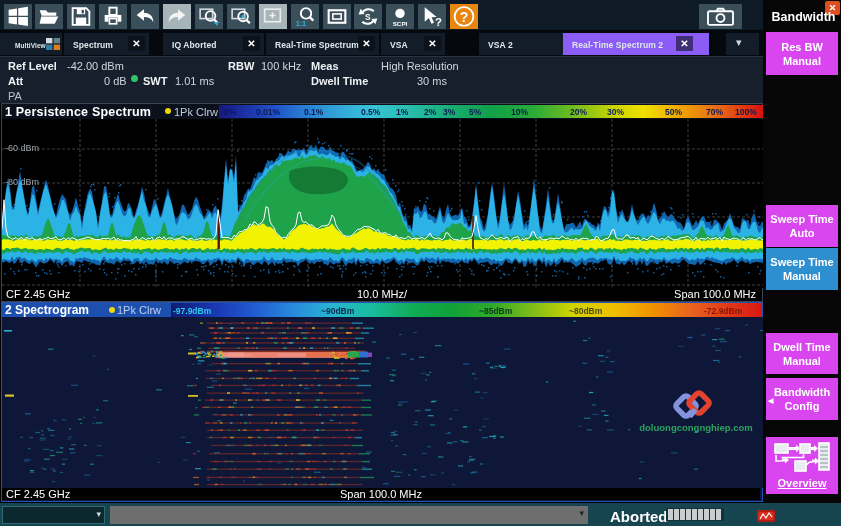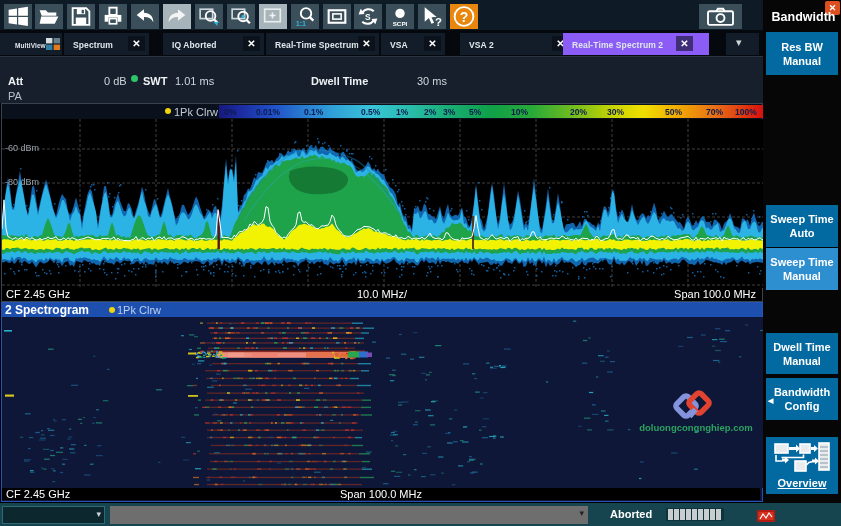--- a/index.html
+++ b/index.html
@@ -38,29 +38,29 @@
 #win2 { position:absolute; left:1px; top:302px; width:762px; height:200px; background:#0e1538; border:1px solid #2553b4; }
 #w2title { position:absolute; left:0; top:0; width:760px; height:14px; background:#1d4fae; }
 #w2title .t { position:absolute; left:3px; top:0px; font-size:12px; font-weight:bold; color:#fff; }
 #w2title .tr { position:absolute; left:115px; top:1px; font-size:11px; color:#bcd0ee; }
 #grad2 { position:absolute; left:169px; top:0px; width:591px; height:14px; background:linear-gradient(to right,#101c70 0.0%,#1834b0 6.8%,#2058d0 13.6%,#2888dc 20.4%,#28b4d4 27.2%,#18bc9c 34.0%,#10ac58 40.8%,#10a038 47.6%,#30aa28 54.4%,#80bc18 61.2%,#d0d400 68.0%,#f0c000 74.8%,#f09000 81.6%,#e86020 88.4%,#e03418 95.2%,#d81810 100.0%); }
 #grad2 span { position:absolute; top:2.5px; font-size:8.5px; font-weight:bold; }
 #plot2 { position:absolute; left:0; top:14px; width:762px; height:171px; }
 #sidebar { position:absolute; left:763px; top:0; width:78px; height:503px; background:#060606; }
 .redx { position:absolute; right:1px; top:1px; width:15px; height:14px; background:#dd4f1f; color:#fff; font-size:9px; font-weight:bold; text-align:center; line-height:14px; border-radius:2px; }
 .sbhead { position:absolute; left:0; top:10px; width:81px; text-align:center; color:#fff; font-size:12.5px; font-weight:bold; }
-.sbtn { position:absolute; left:3px; width:72px; background:#0369a1; color:#fff; font-size:11px; font-weight:bold; text-align:center; display:flex; align-items:center; justify-content:center; line-height:14px; }
+.sbtn { position:absolute; left:3px; width:72px; background:#d946ef; color:#fff; font-size:11px; font-weight:bold; text-align:center; display:flex; align-items:center; justify-content:center; line-height:14px; }
 .sbtn.on { background:#2e8fd0; }
 .cfgarr { position:absolute; left:2px; top:50%; margin-top:-5px; font-size:7px; color:#fff; }
 #status { position:absolute; left:0; top:503px; width:841px; height:23px; background:#16454f; }
 .stdrop { position:absolute; left:2px; top:3px; width:103px; height:18px; background:#0c272e; border:1px solid #2d6a74; }
 .drp2 { position:absolute; right:3px; top:2px; color:#cdd6db; font-size:9px; }
 .stgray { position:absolute; left:110px; top:3px; width:478px; height:18px; background:#6e6e6e; }
 .drp3 { position:absolute; right:4px; top:2px; color:#222; font-size:9px; }
-.stabort { position:absolute; left:610px; top:5px; color:#fff; font-size:11px; font-weight:bold; }
+.stabort { position:absolute; left:610px; top:5px; color:#fff; font-size:15px; font-weight:bold; }
 .stprog { position:absolute; left:666px; top:5px; width:58px; height:13px; background:#0e333b; }
 .stprog span { position:absolute; top:1px; width:5px; height:11px; background:#c9cdd0; }
 .stred { position:absolute; left:757px; top:5px; }
 </style></head>
 <body>
 <div id="app">
  <div id="toolbar">
       <div class="tbtn" style="left:3.5px;background:#3b4f5a">
         <svg viewBox="0 0 24 24">
           <g fill="#fff">
@@ -195,48 +195,57 @@
         <span class="xb">✕</span>
       </div>
       <div class="tab" style="left:266px;width:113px">
         <span class="tlb">Real-Time Spectrum</span>
         <span class="xb">✕</span>
       </div>
       <div class="tab" style="left:381px;width:64px">
         <span class="tlb">VSA</span>
         <span class="xb">✕</span>
       </div>
-      <div class="tab" style="left:460px;width:113px">
+      <div class="tab" style="left:479px;width:113px">
         <span class="tlb">VSA 2</span>
         <span class="xb">✕</span>
       </div>
       <div class="tab sel" style="left:563px;width:146px">
         <span class="tlb">Real-Time Spectrum 2</span>
         <span class="xb">✕</span>
       </div>
       <div class="tab" style="left:726px;width:33px;">
         <span class="drp">▾</span>
       </div>
     </div>
  <div id="settings">
+<div class="srow" style="top:3px">
+ <span class="sb" style="left:8px">Ref Level</span>
+        <span class="sv" style="left:67px">-42.00 dBm</span>
+ <span class="sb" style="left:228px">RBW</span>
+        <span class="sv" style="left:261px">100 kHz</span>
+ <span class="sb" style="left:311px">Meas</span>
+        <span class="sv" style="left:381px">High Resolution</span>
+</div>
 <div class="srow" style="top:18px">
  <span class="sb" style="left:8px">Att</span>
         <span class="sv" style="left:104px">0 dB</span>
  <span class="gdot"></span>
  <span class="sb" style="left:143px">SWT</span>
         <span class="sv" style="left:175px">1.01 ms</span>
  <span class="sb" style="left:311px">Dwell Time</span>
         <span class="sv" style="left:417px">30 ms</span>
 </div>
 <div class="srow" style="top:33px">
         <span class="sv" style="left:8px;color:#b9c2cb">PA</span>
       </div>
 </div>
  <div id="win1">
    <div id="w1title">
+        <span class="t">1 Persistence Spectrum</span>
         <span class="ydot" style="left:163px;top:4px"></span>
         <span class="tr">1Pk Clrw</span>
         <div id="grad1">
           <span style="left:5px">0%</span>
           <span style="left:37px">0.01%</span>
           <span style="left:85px">0.1%</span>
           <span style="left:142px">0.5%</span>
           <span style="left:177px">1%</span>
           <span style="left:205px">2%</span>
           <span style="left:224px">3%</span>
@@ -698,20 +707,27 @@
         <span class="axl">CF 2.45 GHz</span>
         <span class="axc">10.0 MHz/</span>
         <span class="axr">Span 100.0 MHz</span>
       </div>
  </div>
  <div id="win2">
    <div id="w2title">
         <span class="t">2 Spectrogram</span>
         <span class="ydot" style="left:107px;top:4px"></span>
         <span class="tr">1Pk Clrw</span>
+        <div id="grad2">
+          <span style="left:2px;color:#2fc8e8">-97.9dBm</span>
+          <span style="left:150px;color:#0b2a4a">~90dBm</span>
+          <span style="left:308px;color:#0b3a20">~85dBm</span>
+          <span style="left:398px;color:#504a08">~80dBm</span>
+          <span style="left:533px;color:#8a1408">-72.9dBm</span>
+        </div>
       </div>
    <div id="plot2">
         <svg width="762" height="171" viewBox="0 0 762 171" xmlns="http://www.w3.org/2000/svg" style="position:absolute;left:0;top:0">
           <defs>
             <linearGradient id="sgbg" x1="0" y1="0" x2="0" y2="1">
               <stop offset="0" stop-color="#0e1537"></stop>
               <stop offset="0.5" stop-color="#111a43"></stop>
               <stop offset="1" stop-color="#0f173e"></stop>
             </linearGradient>
           </defs>

